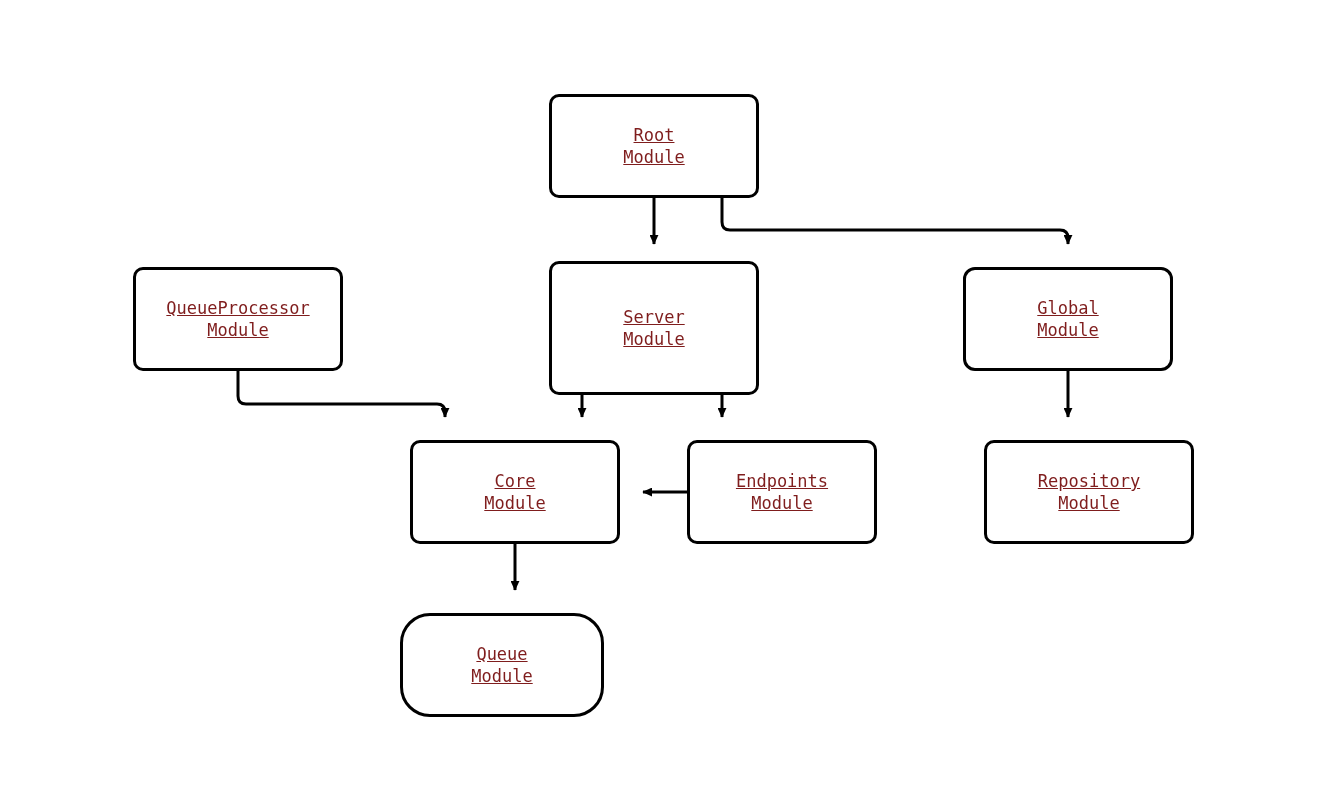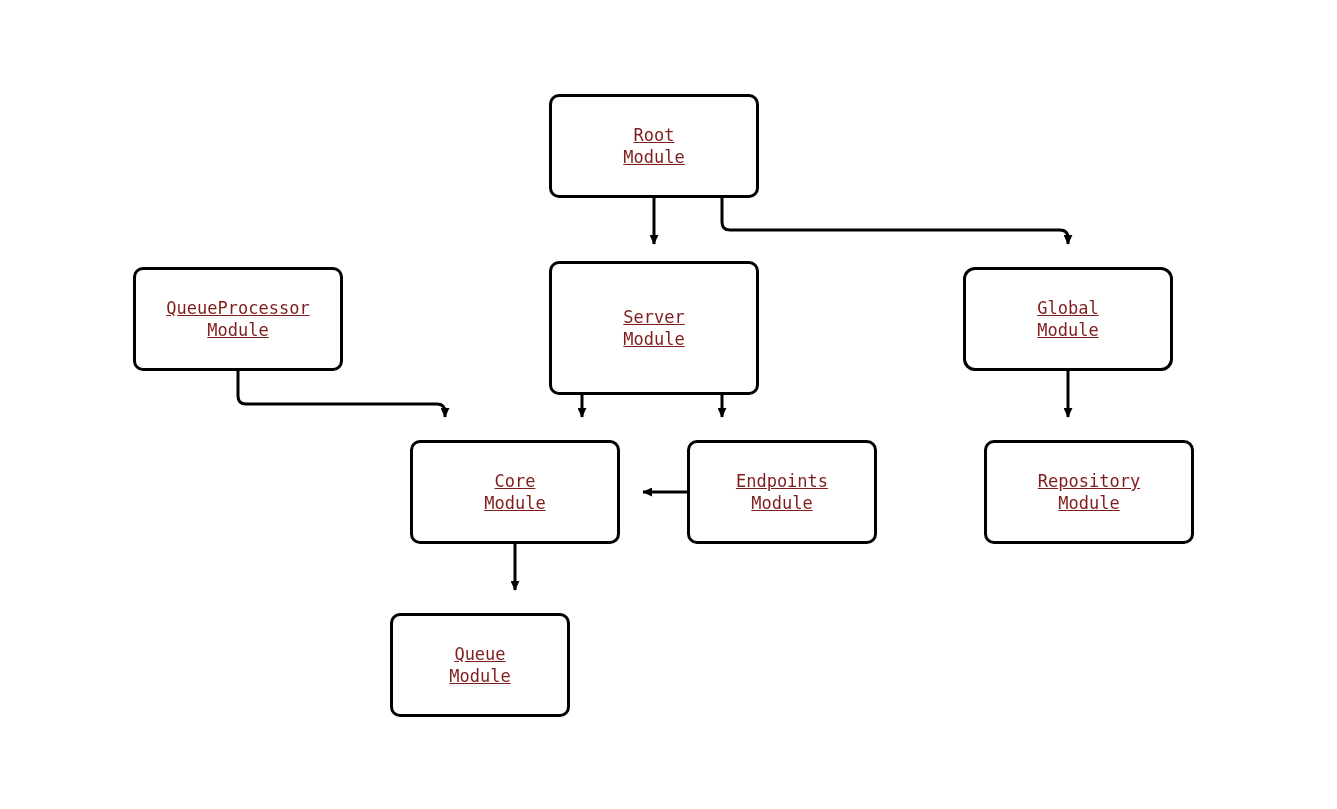--- a/index.html
+++ b/index.html
@@ -123,18 +123,18 @@
   <div class="node" style="left:687px; top:440px; width:190px; height:104px;">
     <div class="node-label">Endpoints
 Module</div>
   </div>
 
   <div class="node" style="left:963px; top:440px; width:210px; height:104px;margin-left:21px;">
     <div class="node-label">Repository
 Module</div>
   </div>
 
-  <div class="node" style="left:390px; top:613px; width:180px; height:104px;">
+  <div class="node" style="left:400px; top:613px; width:204px; height:104px;border-radius:30px;">
     <div class="node-label">Queue
 Module</div>
   </div>
 
 </div>
 
 </body></html>

